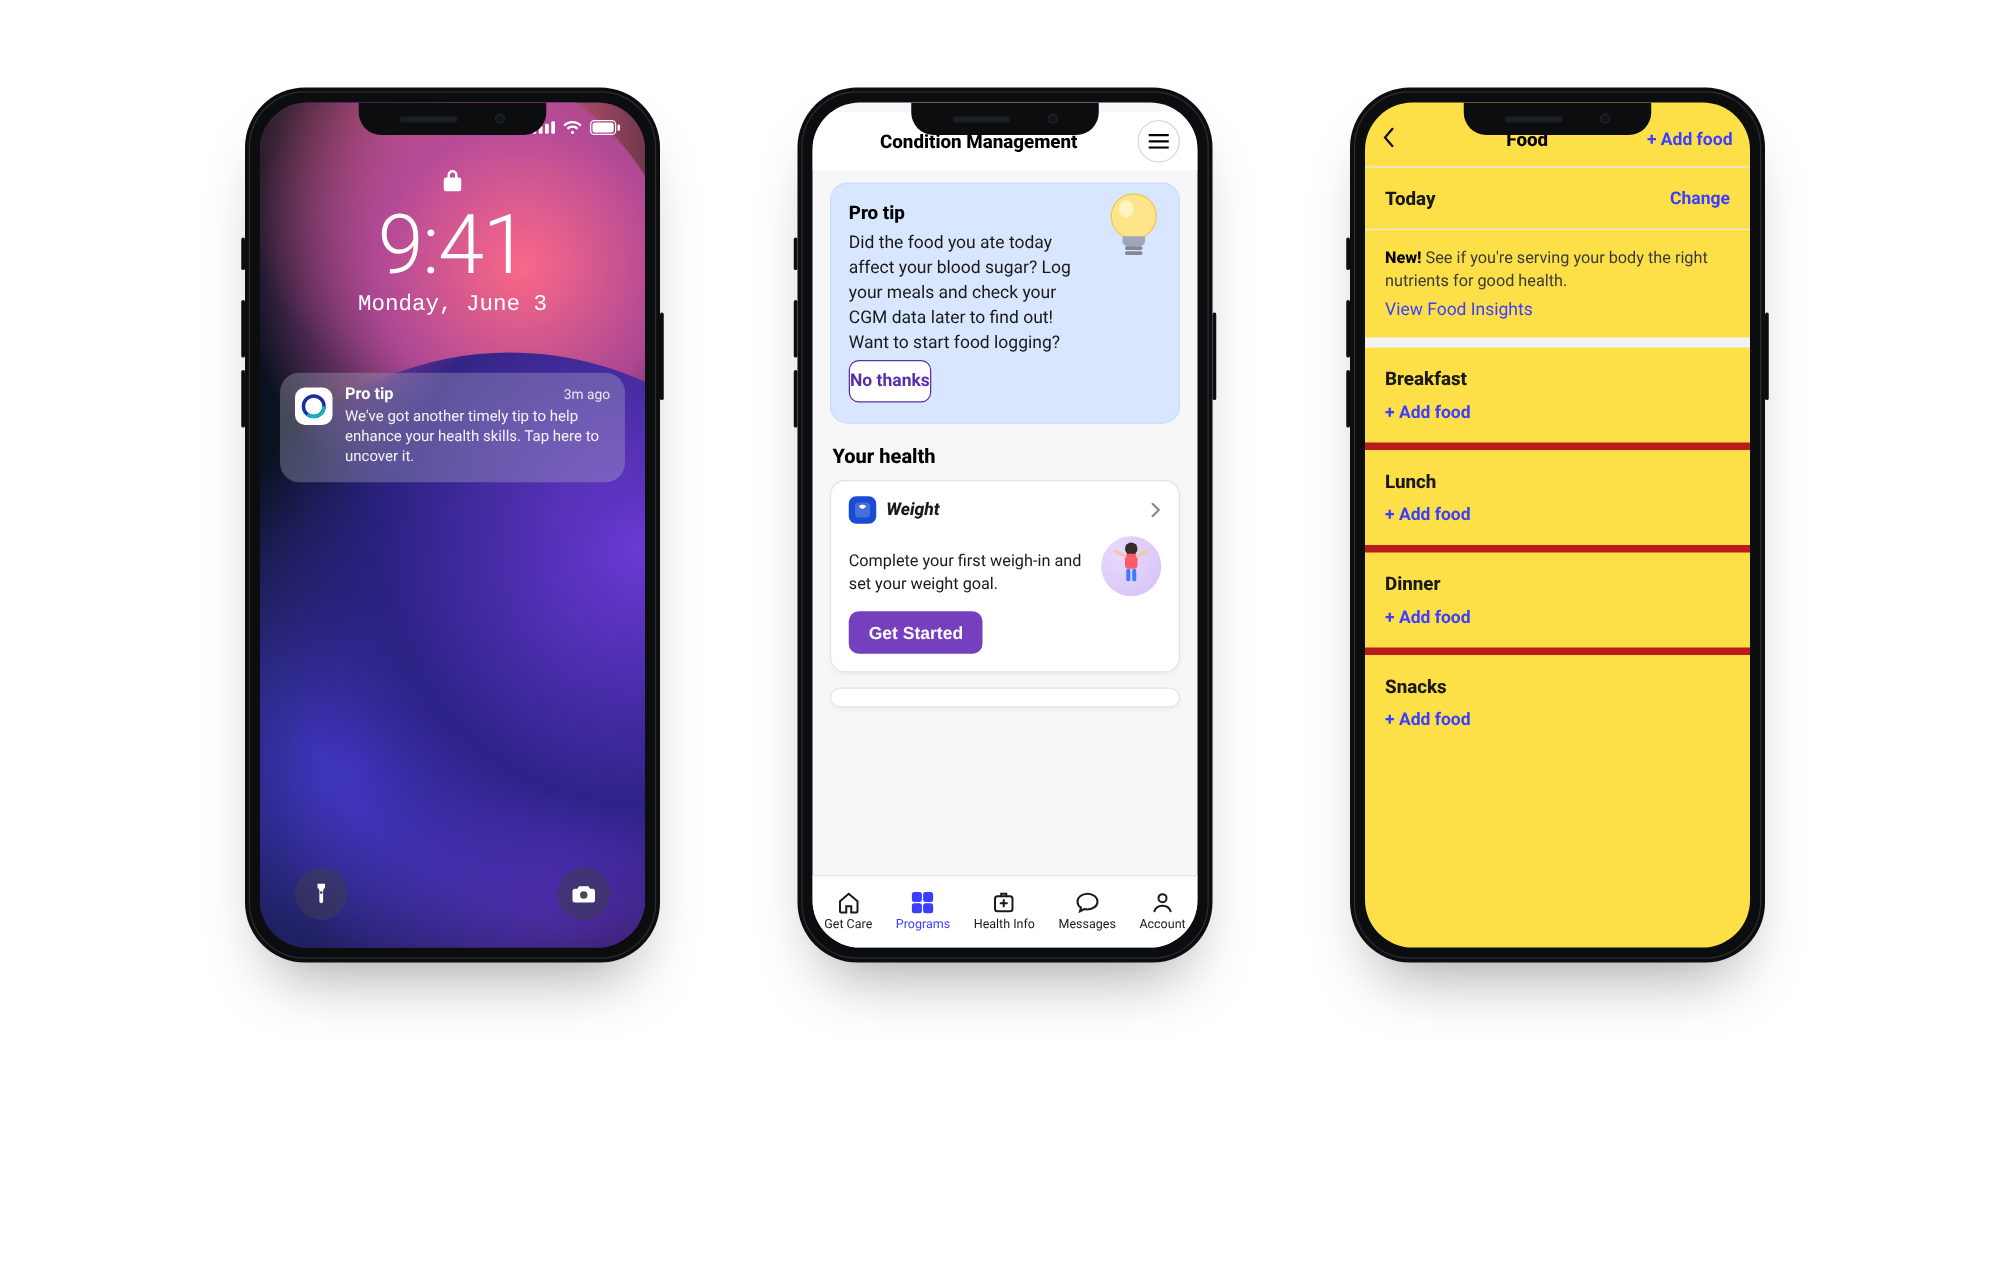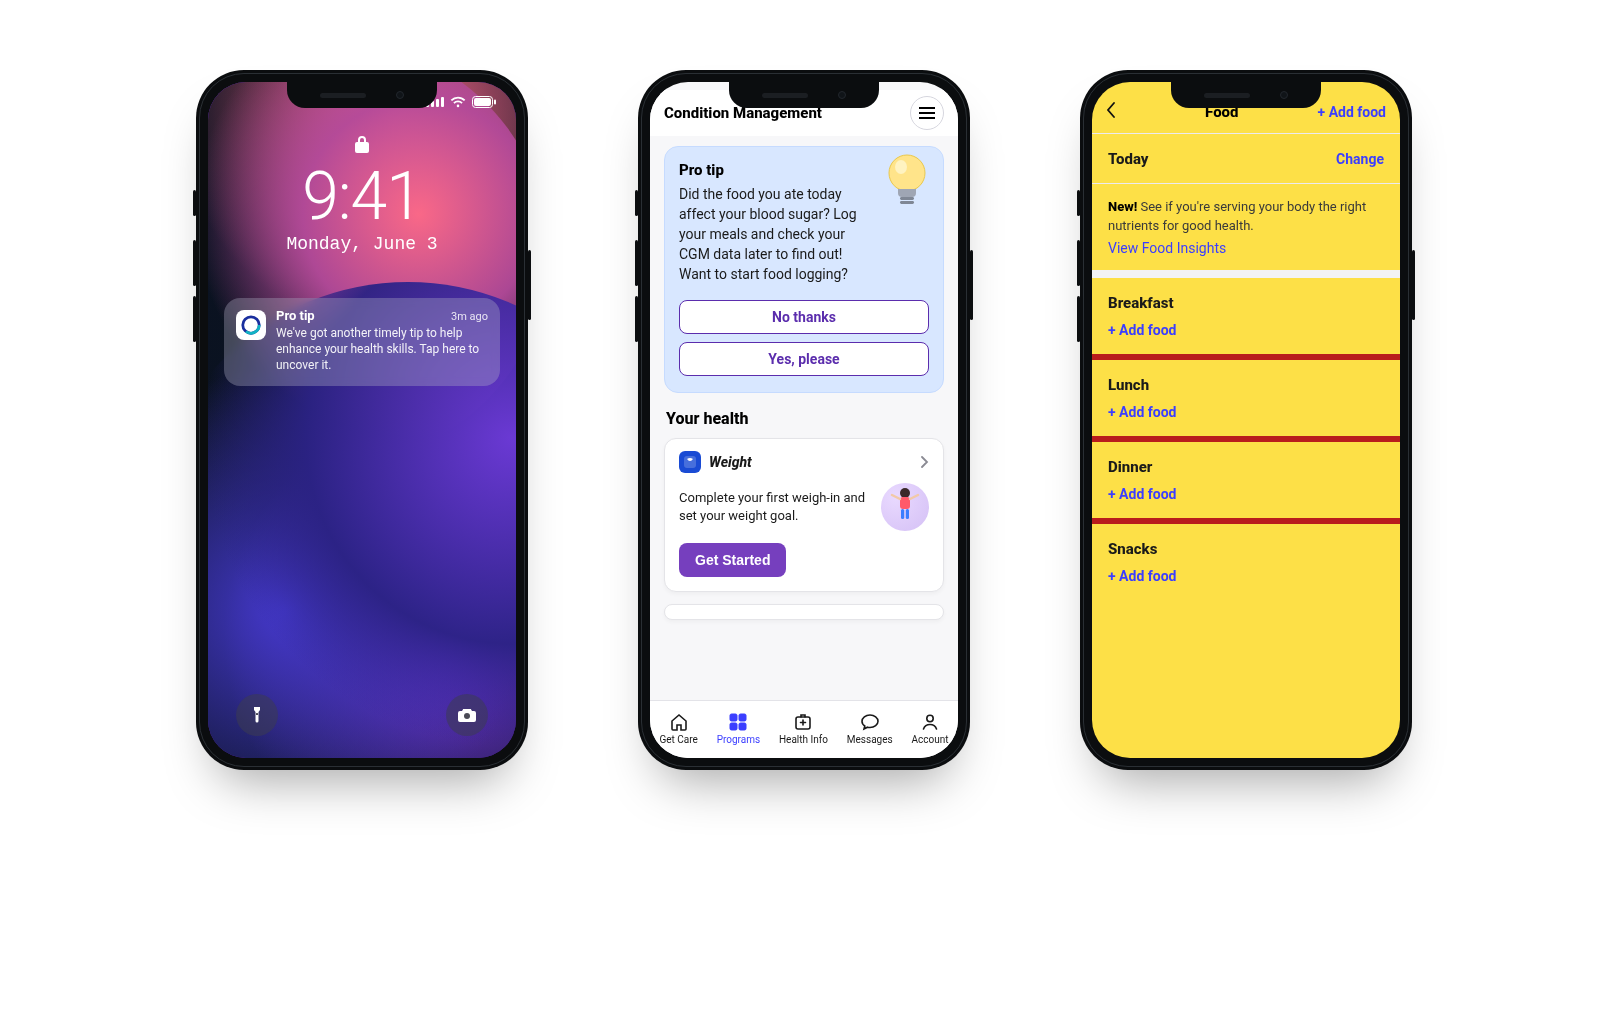--- a/index.html
+++ b/index.html
@@ -162,62 +162,62 @@
     background:rgba(60,60,80,.55);
     display:flex;align-items:center;justify-content:center;color:#fff;
   }
 
   
   .p2 .screen{background:#f7f7f9;}
   .p2-header{
     height:46px;display:flex;align-items:center;justify-content:space-between;
     padding:0 14px;margin-top:8px;background:#fff;
   }
-  .p2-title{font-size:15px;font-weight:800;color:#000;}
+  .p2-title{font-size:15px;font-weight:800;color:#000;margin-left:40px;}
   .hamburger{
     width:34px;height:34px;border-radius:50%;border:1px solid #d6d6de;
     display:flex;align-items:center;justify-content:center;background:#fff;color:#000;
   }
   .hamburger svg{width:16px;height:12px;}
 
   .p2-scroll{position:absolute;top:54px;left:0;right:0;bottom:58px;overflow:hidden;padding:10px 14px 0;}
   .tip-card{
     background:var(--pale-card);
     border:1px solid var(--pale-card-border);
     border-radius:14px;
     padding:14px 14px 16px;
     position:relative;
   }
   .tip-card .bulb{
     position:absolute;right:10px;top:6px;width:52px;height:60px;
   }
   .tip-head{font-size:15px;font-weight:800;color:#000;margin-bottom:6px;}
   .tip-body{font-size:14px;line-height:1.42;color:#1a1a1a;max-width:182px;}
-  .tip-btns{margin-top:16px;display:flex;flex-direction:column;gap:8px;}
+  .tip-btns{margin-top:4px;display:flex;flex-direction:row;gap:24px;}
   .btn-outline{
     border:1.5px solid var(--accent-purple);
     color:var(--accent-purple);
     background:#fff;
     border-radius:8px;
     height:34px;
     font-size:14px;font-weight:700;
     display:flex;align-items:center;justify-content:center;
   }
 
   .sect-head{font-size:16px;font-weight:800;color:#000;margin:16px 2px 10px;}
   .health-card{
     background:#fff;border:1px solid var(--card-border);border-radius:12px;
     padding:12px 14px 14px;box-shadow:0 2px 4px rgba(0,0,0,.04);
   }
   .hc-top{display:flex;align-items:center;gap:8px;}
   .hc-ic{width:22px;height:22px;border-radius:6px;background:#1a4bd4;display:flex;align-items:center;justify-content:center;color:#fff;}
   .hc-ic svg{width:14px;height:14px;}
   .hc-title{font-style:italic;font-weight:800;font-size:14px;flex:1;}
   .hc-chev{color:#8a8a93;}
-  .hc-row{display:flex;gap:4px;align-items:center;margin-top:10px;}
+  .hc-row{display:flex;gap:4px;align-items:flex-end;margin-top:10px;}
   .hc-body{font-size:13px;line-height:1.4;color:var(--ink);flex:1;}
   .hc-illus{width:48px;height:48px;border-radius:50%;flex:0 0 48px;position:relative;overflow:hidden;
     background:radial-gradient(circle at 30% 30%, #e9d9ff 0%, #d4c0f5 100%);}
   .hc-illus .person{position:absolute;left:50%;top:50%;transform:translate(-50%,-55%);}
   .btn-solid{
     margin-top:12px;height:34px;border-radius:8px;background:var(--accent-purple-fill);
     color:#fff;font-size:14px;font-weight:700;display:inline-flex;align-items:center;padding:0 16px;border:none;
   }
 
   .tabbar{
@@ -365,21 +365,20 @@
               <ellipse cx="20" cy="14" rx="6" ry="7" fill="#fff4c7" opacity=".9"></ellipse>
               <path d="M17 36h18v4a4 4 0 01-4 4h-10a4 4 0 01-4-4v-4z" fill="#9fa6b4"></path>
               <rect x="19" y="44" width="14" height="3" rx="1.4" fill="#7f8795"></rect>
               <rect x="19" y="48" width="14" height="3" rx="1.4" fill="#7f8795"></rect>
             </svg>
           </div>
           <div class="tip-head">Pro tip</div>
           <div class="tip-body">Did the food you ate today affect your blood sugar? Log your meals and check your CGM data later to find out! Want to start food logging?</div>
           <div class="tip-btns">
             <div class="btn-outline">No thanks</div>
-            <div class="btn-outline">Yes, please</div>
           </div>
         </div>
 
         <div class="sect-head">Your health</div>
 
         <div class="health-card">
           <div class="hc-top">
             <span class="hc-ic">
               <svg viewBox="0 0 14 14">
                   <rect x="1" y="1" width="12" height="12" rx="3" fill="#fff" opacity=".2"></rect>

